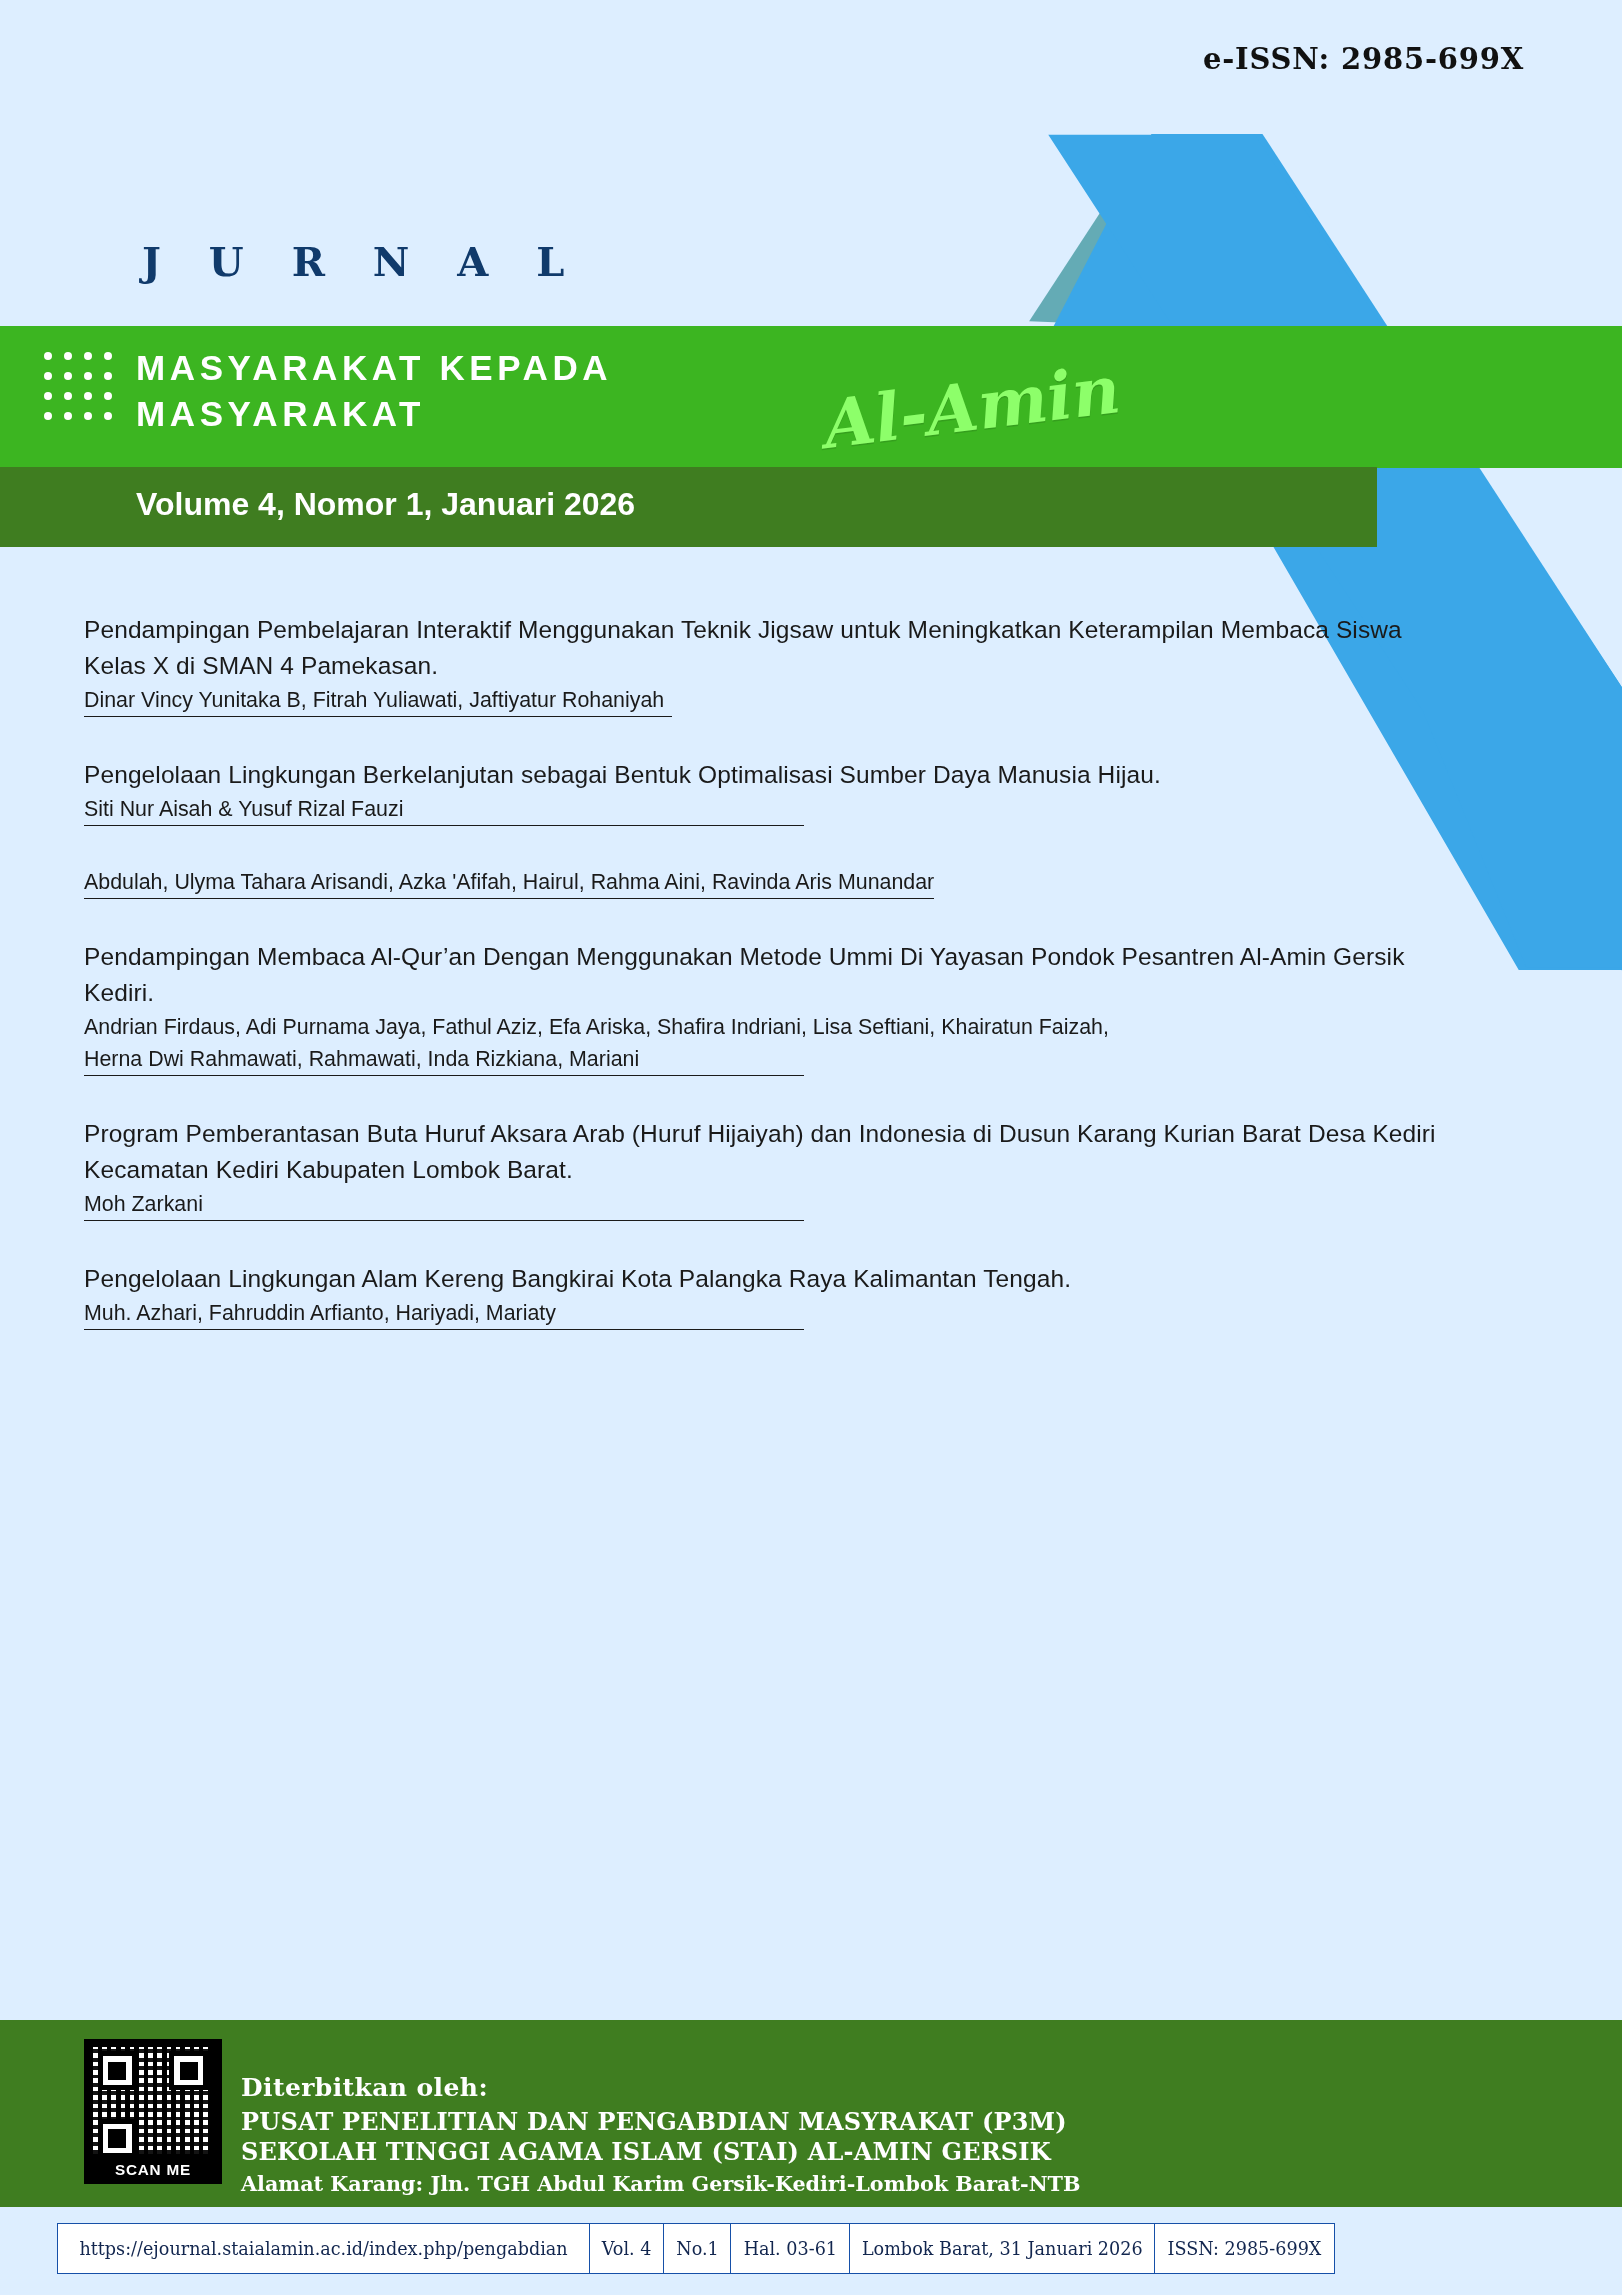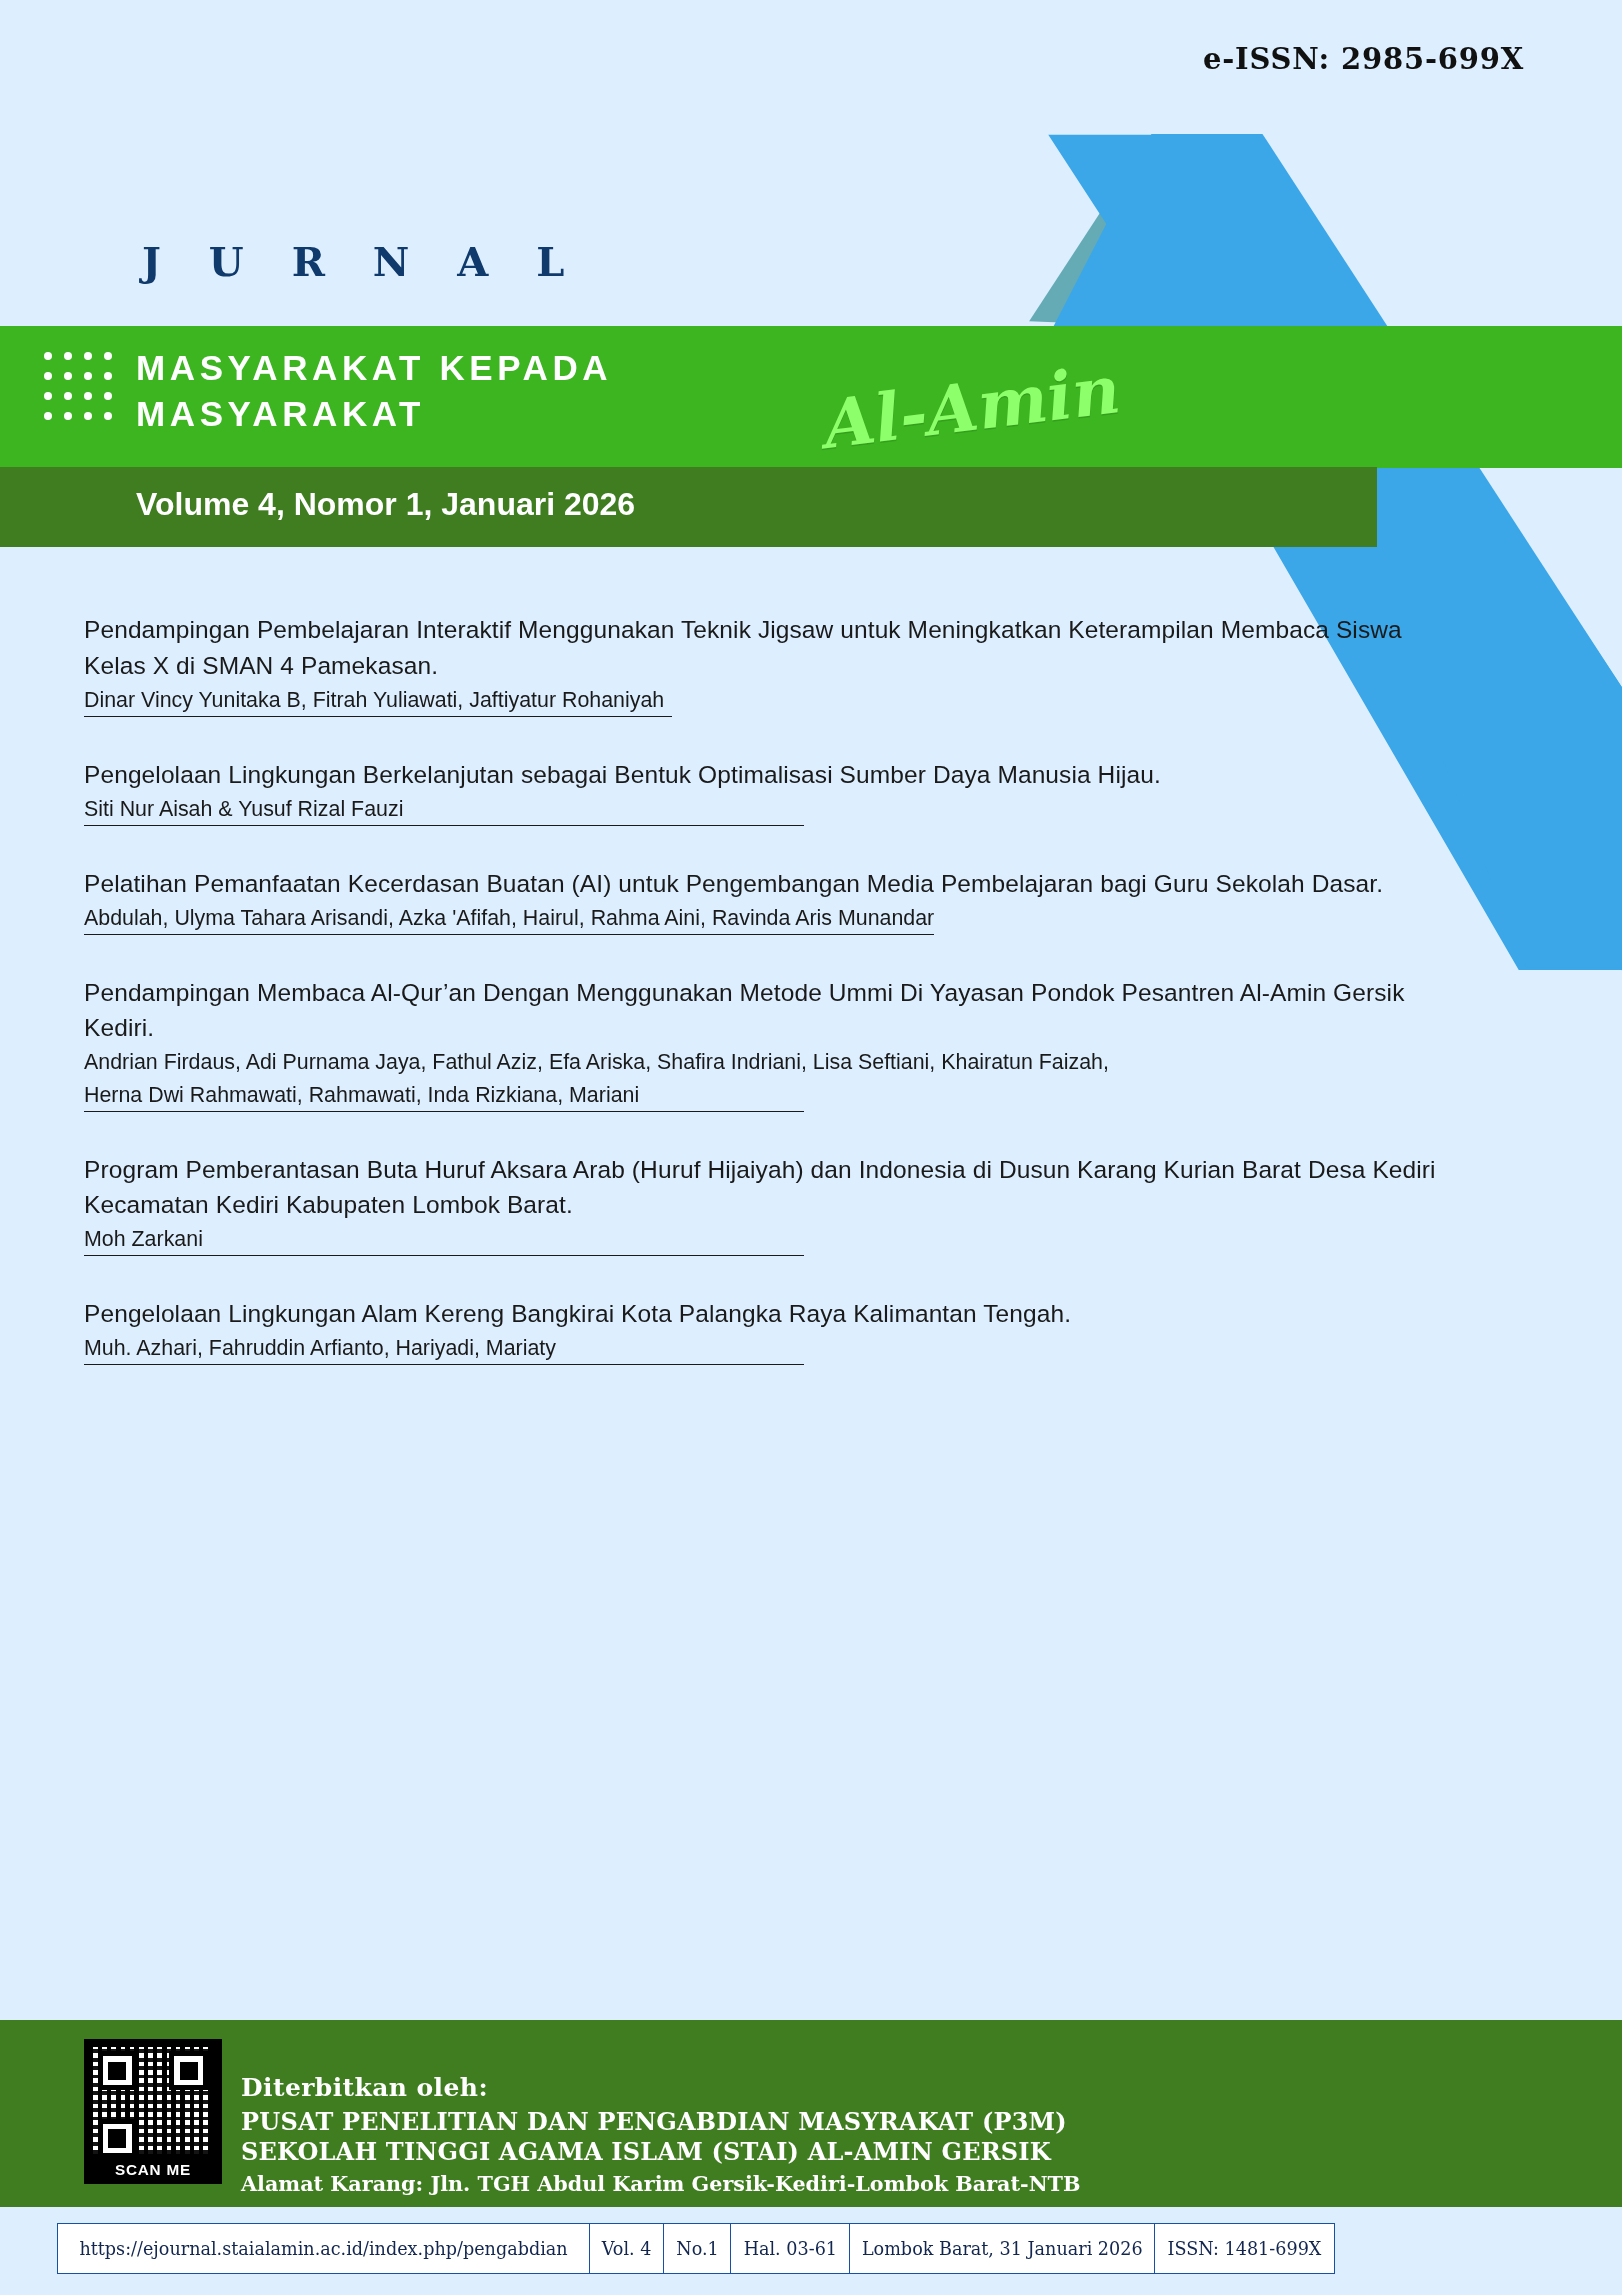--- a/index.html
+++ b/index.html
@@ -311,21 +311,20 @@
     <div class="etitle">Pendampingan Pembelajaran Interaktif Menggunakan Teknik Jigsaw untuk Meningkatkan Keterampilan Membaca Siswa Kelas X di SMAN 4 Pamekasan.</div>
     <div class="eauthors">Dinar Vincy Yunitaka B, Fitrah Yuliawati, Jaftiyatur Rohaniyah</div>
   </div>
 
   <div class="entry">
     <div class="etitle">Pengelolaan Lingkungan Berkelanjutan sebagai Bentuk Optimalisasi Sumber Daya Manusia Hijau.</div>
     <div class="eauthors" style="min-width:712px">Siti Nur Aisah &amp; Yusuf Rizal Fauzi</div>
   </div>
 
   <div class="entry">
-    <div class="etitle">Pelatihan Pemanfaatan Kecerdasan Buatan (AI) untuk Pengembangan Media Pembelajaran bagi Guru Sekolah Dasar.</div>
     <div class="eauthors" style="border-bottom:none">
       <span style="border-bottom:1.5px solid #1a1a1a;display:inline-block">Abdulah, Ulyma Tahara Arisandi, Azka 'Afifah, Hairul, Rahma Aini, Ravinda Aris Munandar</span>
     </div>
   </div>
 
   <div class="entry">
     <div class="etitle">Pendampingan Membaca Al-Qur’an Dengan Menggunakan Metode Ummi Di Yayasan Pondok Pesantren Al-Amin Gersik Kediri.</div>
     <div class="eauthors nb">Andrian Firdaus, Adi Purnama Jaya, Fathul Aziz, Efa Ariska, Shafira Indriani, Lisa Seftiani, Khairatun Faizah,</div>
     <div class="eauthors" style="min-width:712px">Herna Dwi Rahmawati, Rahmawati, Inda Rizkiana, Mariani</div>
   </div>
@@ -358,15 +357,15 @@
   <div class="l3">SEKOLAH TINGGI AGAMA ISLAM (STAI) AL-AMIN GERSIK</div>
   <div class="l4">Alamat Karang: Jln. TGH Abdul Karim Gersik-Kediri-Lombok Barat-NTB</div>
 </div>
 
 <div class="bottombar">
   <div class="bbox url">https://ejournal.staialamin.ac.id/index.php/pengabdian</div>
   <div class="bbox">Vol. 4</div>
   <div class="bbox">No.1</div>
   <div class="bbox">Hal. 03-61</div>
   <div class="bbox">Lombok Barat, 31 Januari 2026</div>
-  <div class="bbox">ISSN: 1481-699X</div>
+  <div class="bbox">ISSN: 2985-699X</div>
 </div>
 
 
 </body></html>

